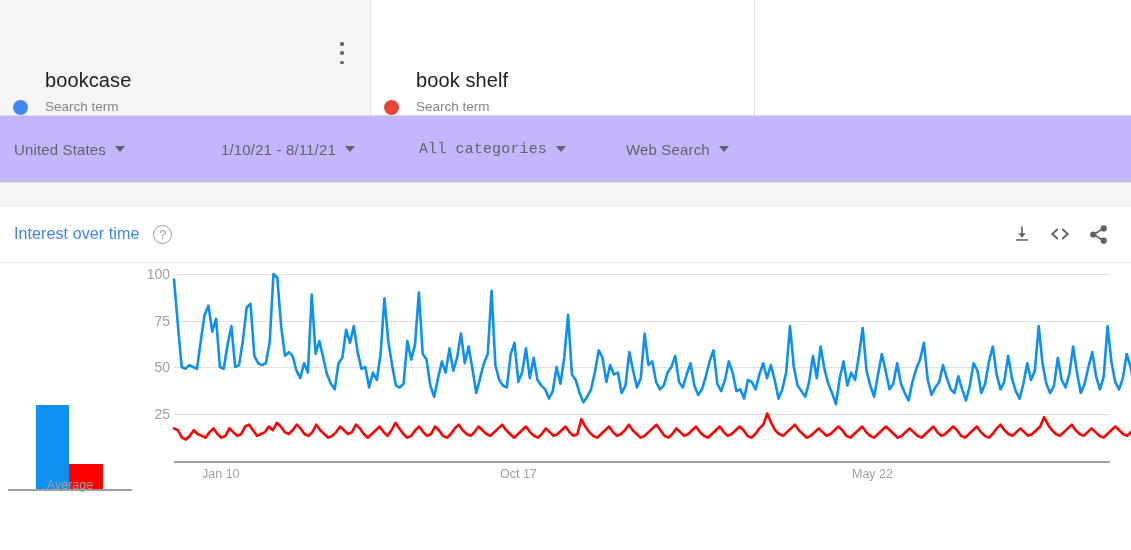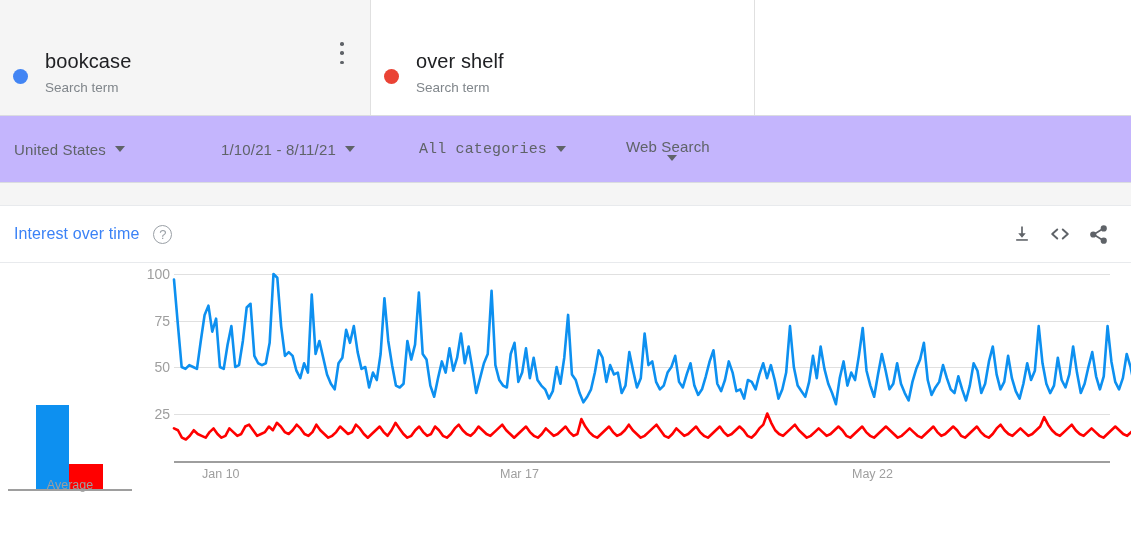--- a/index.html
+++ b/index.html
@@ -19,21 +19,21 @@
   .compare-row {
     display: flex;
     height: 116px;
     border-bottom: 1px solid #dadce0;
     box-sizing: border-box;
   }
   .compare-card {
     position: relative;
     box-sizing: border-box;
     display: flex;
-    align-items: center;
+    align-items: flex-end;
     padding-top: 30px;
   }
   .card-term-1 {
     width: 371px;
     background: #f5f5f5;
     border-right: 1px solid #e0e0e0;
   }
   .card-term-2 {
     width: 384px;
     background: #ffffff;
@@ -139,21 +139,21 @@
   .caret {
     width: 0; height: 0;
     margin-left: 9px;
     border-left: 5px solid transparent;
     border-right: 5px solid transparent;
     border-top: 6px solid #5f6368;
   }
   .f-region { margin-left: 14px; }
   .f-date   { margin-left: 96px; }
   .f-cat    { margin-left: 64px; font-family: Liberation Mono, monospace; }
-  .f-type   { margin-left: 60px; flex-direction: column; }
+  .f-type   { margin-left: 60px; }
 
   .strip {
     height: 24px;
     background: #f5f5f5;
     border-top: 1px solid #dadce0;
     border-bottom: 1px solid #e8eaed;
     box-sizing: border-box;
   }
 
   
@@ -300,21 +300,21 @@
     <div class="kebab">
       <i></i>
       <i></i>
       <i></i>
     </div>
   </div>
 
   <div class="compare-card card-term-2">
     <span class="legend-dot" style="background:#EA4335"></span>
     <div class="term-texts">
-      <div class="term-title">over shelf</div>
+      <div class="term-title">book shelf</div>
       <div class="term-sub">Search term</div>
     </div>
   </div>
 
 
 </div>
 
 <div class="filter-bar">
   <div class="filter f-region">
     <span class="filter-label">United States</span>
@@ -385,21 +385,21 @@
         </div>
       <div id="gridlines">
           <div class="gridline" style="top: 11px;"></div>
           <div class="gridline" style="top: 57.5px;"></div>
           <div class="gridline" style="top: 104px;"></div>
           <div class="gridline" style="top: 150.5px;"></div>
         </div>
       <div class="axisline"></div>
       <div id="xticks">
           <div class="xtick" style="left: 34px; margin-left: 28px;">Jan 10</div>
-          <div class="xtick" style="left: 360px;">Mar 17</div>
+          <div class="xtick" style="left: 360px;">Oct 17</div>
           <div class="xtick" style="left: 712px;">May 22</div>
         </div>
       <svg class="series-svg" id="series-svg" viewBox="0 0 1056 203" preserveAspectRatio="none">
           <polyline points="0.00,16.58 3.83,61.22 7.65,104.00 11.48,105.86 15.30,102.14 19.13,104.00 22.96,105.86 26.78,77.96 30.61,51.92 34.43,42.62 38.26,68.66 42.09,55.64 45.91,104.00 49.74,105.86 53.57,81.68 57.39,63.08 61.22,104.00 65.04,102.14 68.87,77.96 72.70,44.48 76.52,40.76 80.35,92.84 84.17,100.28 88.00,102.14 91.83,100.28 95.65,79.82 99.48,11.00 103.30,14.72 107.13,63.08 110.96,92.84 114.78,89.12 118.61,92.84 122.43,107.72 126.26,115.16 130.09,100.28 133.91,109.58 137.74,31.46 141.57,90.98 145.39,77.96 149.22,94.70 153.04,111.44 156.87,120.74 160.70,126.32 164.52,100.28 168.35,94.70 172.17,66.80 176.00,79.82 179.83,63.08 183.65,89.12 187.48,105.86 191.30,104.00 195.13,124.46 198.96,109.58 202.78,117.02 206.61,90.98 210.43,35.18 214.26,77.96 218.09,102.14 221.91,122.60 225.74,124.46 229.57,120.74 233.39,77.96 237.22,96.56 241.04,81.68 244.87,29.60 248.70,90.98 252.52,96.56 256.35,122.60 260.17,133.76 264.00,115.16 267.83,98.42 271.65,109.58 275.48,85.40 279.30,107.72 283.13,94.70 286.96,70.52 290.78,100.28 294.61,83.54 298.43,105.86 302.26,130.04 306.09,115.16 309.91,100.28 313.74,90.98 317.57,27.74 321.39,102.14 325.22,117.02 329.04,122.60 332.87,124.46 336.70,90.98 340.52,79.82 344.35,118.88 348.17,109.58 352.00,85.40 355.83,115.16 359.65,94.70 363.48,117.02 367.30,122.60 371.13,126.32 374.96,135.62 378.78,128.18 382.61,104.00 386.43,120.74 390.26,94.70 394.09,51.92 397.91,111.44 401.74,117.02 405.57,130.04 409.39,139.34 413.22,133.76 417.04,126.32 420.87,109.58 424.70,87.26 428.52,94.70 432.35,118.88 436.17,102.14 440.00,111.44 443.83,109.58 447.65,130.04 451.48,122.60 455.30,89.12 459.13,107.72 462.96,124.46 466.78,115.16 470.61,70.52 474.43,102.14 478.26,98.42 482.09,118.88 485.91,126.32 489.74,122.60 493.57,109.58 497.39,104.00 501.22,92.84 505.04,118.88 508.87,124.46 512.70,111.44 516.52,100.28 520.35,122.60 524.17,131.90 528.00,126.32 531.83,113.30 535.65,98.42 539.48,87.26 543.30,120.74 547.13,128.18 550.96,117.02 554.78,98.42 558.61,109.58 562.43,128.18 566.26,126.32 570.09,135.62 573.91,117.02 577.74,118.88 581.57,126.32 585.39,111.44 589.22,100.28 593.04,115.16 596.87,102.14 600.70,117.02 604.52,135.62 608.35,126.32 612.17,109.58 616.00,63.08 619.83,104.00 623.65,122.60 627.48,128.18 631.30,133.76 635.13,118.88 638.96,92.84 642.78,115.16 646.61,83.54 650.43,105.86 654.26,120.74 658.09,130.04 661.91,141.20 665.74,115.16 669.57,98.42 673.39,122.60 677.22,109.58 681.04,117.02 684.87,92.84 688.70,64.94 692.52,107.72 696.35,122.60 700.17,133.76 704.00,111.44 707.83,90.98 711.65,107.72 715.48,126.32 719.30,120.74 723.13,100.28 726.96,120.74 730.78,130.04 734.61,137.48 738.43,118.88 742.26,105.86 746.09,96.56 749.91,79.82 753.74,117.02 757.57,131.90 761.39,124.46 765.22,118.88 769.04,102.14 772.87,115.16 776.70,126.32 780.52,130.04 784.35,113.30 788.17,126.32 792.00,137.48 795.83,122.60 799.65,100.28 803.48,107.72 807.30,130.04 811.13,120.74 814.96,98.42 818.78,83.54 822.61,111.44 826.43,126.32 830.26,118.88 834.09,92.84 837.91,115.16 841.74,128.18 845.57,135.62 849.39,120.74 853.22,100.28 857.04,117.02 860.87,107.72 864.70,63.08 868.52,100.28 872.35,120.74 876.17,130.04 880.00,122.60 883.83,94.70 887.65,117.02 891.48,124.46 895.30,111.44 899.13,83.54 902.96,109.58 906.78,130.04 910.61,120.74 914.43,104.00 918.26,89.12 922.09,113.30 925.91,126.32 929.74,113.30 933.57,63.08 937.39,98.42 941.22,118.88 945.04,126.32 948.87,115.16 952.70,90.98 956.52,104.00 960.35,122.60 964.17,130.04 968.00,111.44 971.83,94.70 975.65,79.82 979.48,107.72 983.30,122.60 987.13,115.16 990.96,102.14 994.78,113.30 998.61,124.46 1002.43,102.14 1006.26,70.52 1010.09,111.44 1013.91,104.00 1017.74,120.74 1021.57,92.84 1025.39,105.86 1029.22,126.32 1033.04,115.16 1036.87,89.12 1040.70,104.00 1044.52,118.88 1048.35,128.18 1052.17,109.58 1056.00,72.38" fill="none" stroke="#0D90F0" stroke-width="2.6" stroke-linejoin="round" stroke-linecap="round" vector-effect="non-scaling-stroke"></polyline>
           <polyline points="0.00,165.38 3.96,167.24 7.91,174.68 11.87,176.54 15.82,172.82 19.78,167.24 23.73,170.96 27.69,172.82 31.64,174.68 35.60,169.10 39.55,165.38 43.51,170.96 47.46,174.68 51.42,172.82 55.37,165.38 59.33,169.10 63.28,172.82 67.24,170.96 71.19,163.52 75.15,161.66 79.10,167.24 83.06,172.82 87.01,170.96 90.97,169.10 94.92,163.52 98.88,167.24 102.83,159.80 106.79,163.52 110.74,169.10 114.70,170.96 118.65,167.24 122.61,161.66 126.56,165.38 130.52,170.96 134.47,172.82 138.43,169.10 142.38,161.66 146.34,167.24 150.29,170.96 154.25,174.68 158.20,172.82 162.16,169.10 166.11,163.52 170.07,167.24 174.02,170.96 177.98,169.10 181.93,161.66 185.89,165.38 189.84,170.96 193.80,174.68 197.75,170.96 201.71,167.24 205.66,163.52 209.62,169.10 213.57,172.82 217.53,167.24 221.48,159.80 225.44,165.38 229.39,170.96 233.35,174.68 237.30,172.82 241.26,167.24 245.21,163.52 249.17,169.10 253.12,172.82 257.08,170.96 261.03,163.52 264.99,167.24 268.94,172.82 272.90,174.68 276.85,170.96 280.81,165.38 284.76,161.66 288.72,167.24 292.67,170.96 296.63,172.82 300.58,169.10 304.54,163.52 308.49,167.24 312.45,170.96 316.40,172.82 320.36,169.10 324.31,165.38 328.27,161.66 332.22,167.24 336.18,170.96 340.13,174.68 344.09,170.96 348.04,167.24 352.00,163.52 355.96,169.10 359.91,172.82 363.87,174.68 367.82,170.96 371.78,165.38 375.73,169.10 379.69,172.82 383.64,170.96 387.60,167.24 391.55,163.52 395.51,169.10 399.46,172.82 403.42,170.96 407.37,156.08 411.33,163.52 415.28,169.10 419.24,172.82 423.19,174.68 427.15,170.96 431.10,167.24 435.06,163.52 439.01,169.10 442.97,172.82 446.92,170.96 450.88,167.24 454.83,161.66 458.79,167.24 462.74,170.96 466.70,174.68 470.65,172.82 474.61,169.10 478.56,165.38 482.52,161.66 486.47,167.24 490.43,172.82 494.38,174.68 498.34,170.96 502.29,165.38 506.25,169.10 510.20,172.82 514.16,170.96 518.11,167.24 522.07,163.52 526.02,169.10 529.98,172.82 533.93,174.68 537.89,170.96 541.84,167.24 545.80,163.52 549.75,169.10 553.71,172.82 557.66,170.96 561.62,167.24 565.57,163.52 569.53,167.24 573.48,172.82 577.44,174.68 581.39,170.96 585.35,165.38 589.30,161.66 593.26,150.50 597.21,159.80 601.17,167.24 605.12,170.96 609.08,172.82 613.03,169.10 616.99,165.38 620.94,161.66 624.90,167.24 628.85,170.96 632.81,174.68 636.76,172.82 640.72,169.10 644.67,165.38 648.63,169.10 652.58,172.82 656.54,170.96 660.49,167.24 664.45,163.52 668.40,167.24 672.36,172.82 676.31,174.68 680.27,170.96 684.22,167.24 688.18,163.52 692.13,169.10 696.09,172.82 700.04,174.68 704.00,170.96 707.96,167.24 711.91,163.52 715.87,167.24 719.82,170.96 723.78,174.68 727.73,172.82 731.69,169.10 735.64,165.38 739.60,169.10 743.55,172.82 747.51,174.68 751.46,170.96 755.42,167.24 759.37,163.52 763.33,169.10 767.28,172.82 771.24,170.96 775.19,167.24 779.15,163.52 783.10,167.24 787.06,172.82 791.01,174.68 794.97,170.96 798.92,167.24 802.88,163.52 806.83,169.10 810.79,172.82 814.74,174.68 818.70,170.96 822.65,165.38 826.61,161.66 830.56,167.24 834.52,170.96 838.47,172.82 842.43,169.10 846.38,165.38 850.34,169.10 854.29,172.82 858.25,170.96 862.20,167.24 866.16,163.52 870.11,154.22 874.07,161.66 878.02,167.24 881.98,170.96 885.93,172.82 889.89,169.10 893.84,165.38 897.80,161.66 901.75,167.24 905.71,170.96 909.66,172.82 913.62,169.10 917.57,165.38 921.53,169.10 925.48,172.82 929.44,174.68 933.39,170.96 937.35,167.24 941.30,163.52 945.26,167.24 949.21,170.96 953.17,172.82 957.12,169.10 961.08,165.38 965.03,161.66 968.99,167.24 972.94,170.96 976.90,172.82 980.85,169.10 984.81,165.38 988.76,167.24 992.72,170.96 996.67,169.10 1000.63,165.38 1004.58,161.66 1008.54,167.24 1012.49,170.96 1016.45,172.82 1020.40,169.10 1024.36,165.38 1028.31,167.24 1032.27,170.96 1036.22,172.82 1040.18,169.10 1044.13,165.38 1048.09,169.10 1052.04,172.82 1056.00,170.96" fill="none" stroke="#FF0000" stroke-width="2.6" stroke-linejoin="round" stroke-linecap="round" vector-effect="non-scaling-stroke"></polyline>
         </svg>
     </div>
 
   </div>
 </div>

